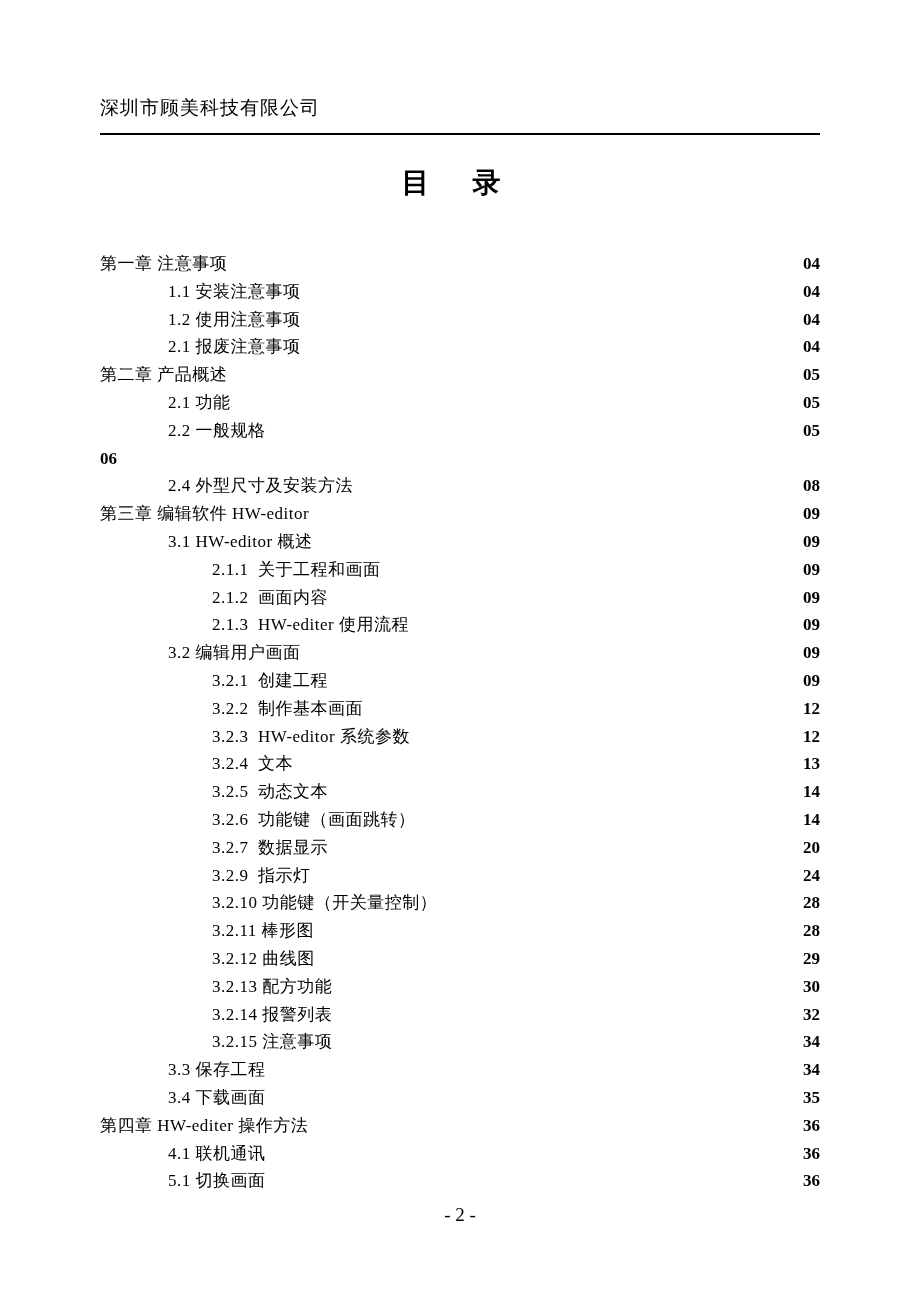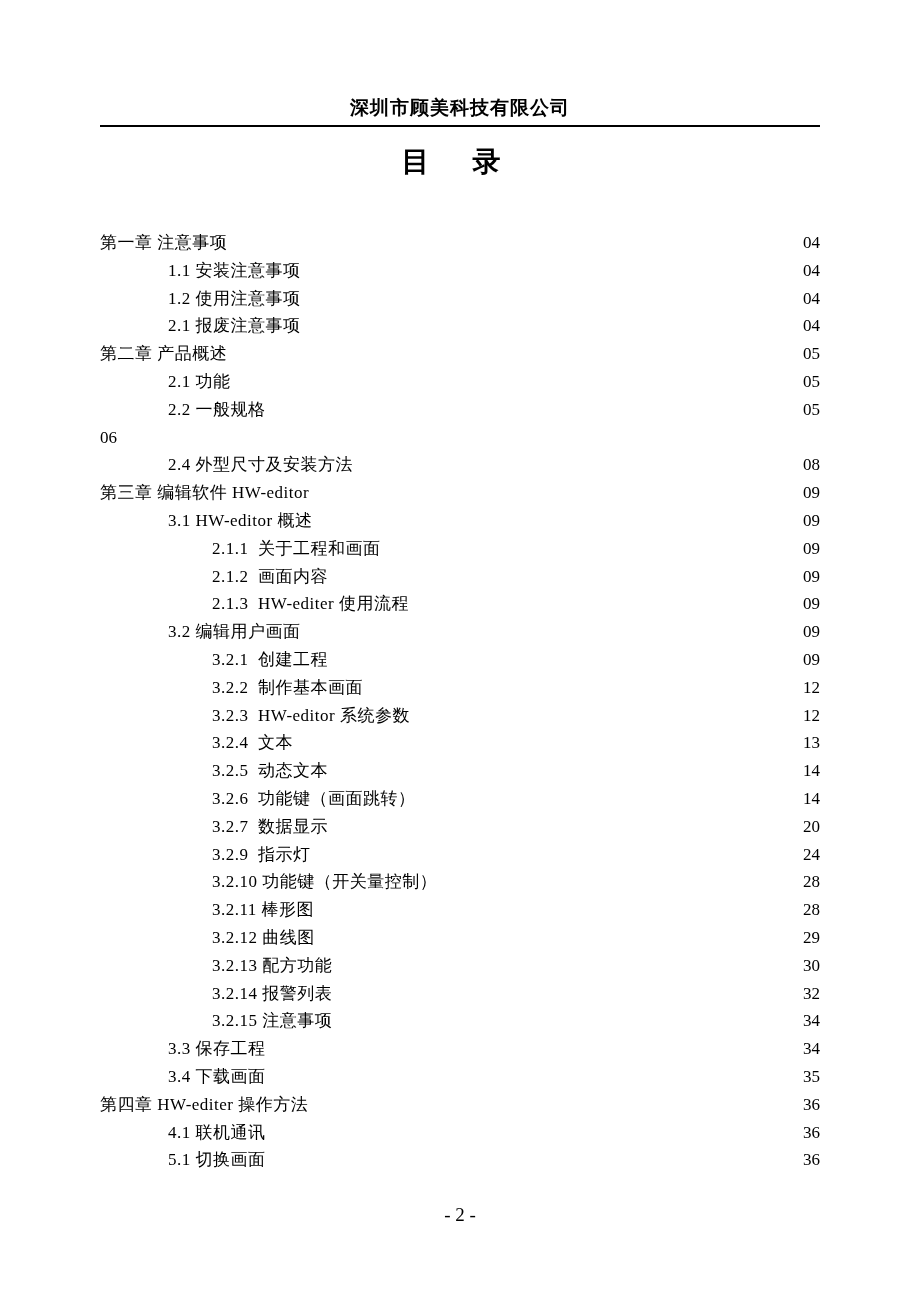--- a/index.html
+++ b/index.html
@@ -9,50 +9,49 @@
       background: #fff;
       font-family: "SimSun", "宋体", serif;
       color: #000;
       position: relative;
     }
     .page {
       padding: 95px 100px 0 100px;
     }
     .company {
       font-size: 19px;
-      font-weight: bold;
+      font-weight: normal;
       font-family: "SimHei", "黑体", sans-serif;
-      padding-bottom: 4px;
+      padding-bottom: 12px;
       border-bottom: 2px solid #000;
       letter-spacing: 1px;
-      text-align: center;
     }
     .title {
       text-align: center;
       font-size: 28px;
       font-weight: bold;
       font-family: "SimSun", "宋体", serif;
-      margin-top: 16px;
+      margin-top: 29px;
       letter-spacing: 18px;
     }
     .toc {
       margin-top: 48px;
       font-size: 17px;
       line-height: 27.8px;
     }
     .row {
       display: flex;
       justify-content: space-between;
       white-space: pre;
     }
     .label { letter-spacing: 0.5px; }
     .indent-0 { padding-left: 0; }
     .indent-1 { padding-left: 68px; text-align: center; }
     .indent-2 { padding-left: 112px; }
-    .pg { font-family: "SimSun", "宋体", serif; }
+    .pg { font-family: "SimSun", "宋体", serif; font-weight: bold; }
     .footer {
       position: absolute;
       bottom: 76px;
       width: 100%;
       text-align: center;
       font-size: 19px;
       font-family: "Times New Roman", serif;
     }
   </style>
 </head>

